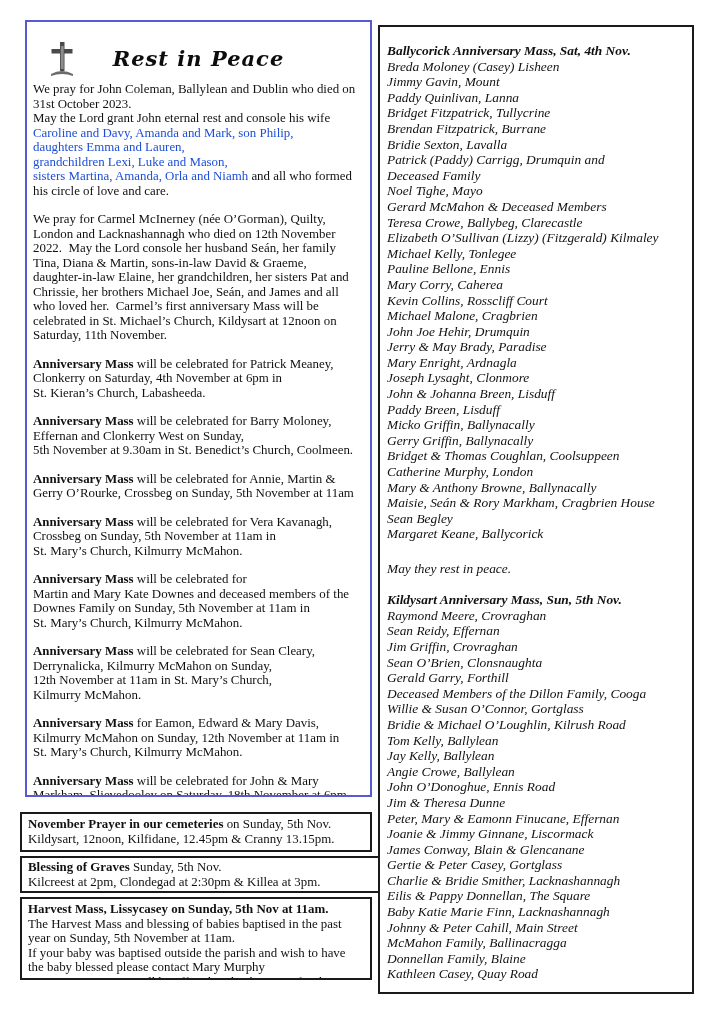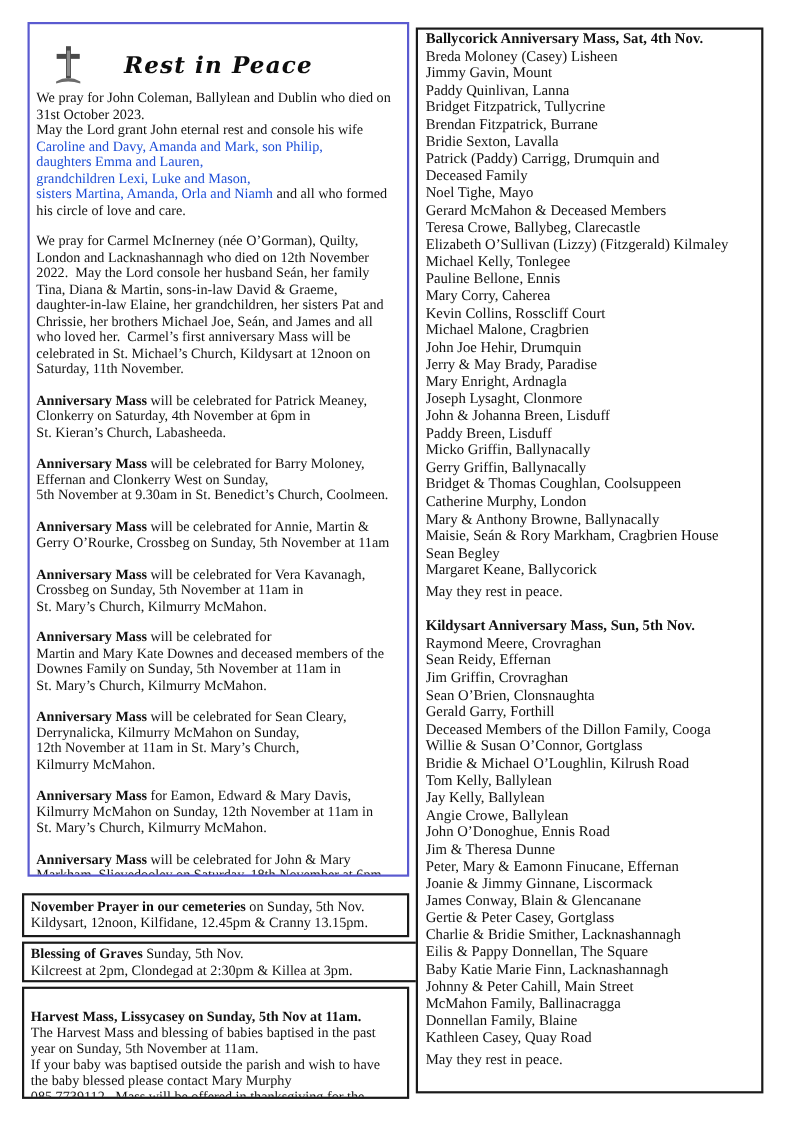--- a/index.html
+++ b/index.html
@@ -4,40 +4,40 @@
 <style>
   html,body{margin:0;padding:0;}
   body{
     width:723px;height:1023px;position:relative;background:#ffffff;
     font-family:"Liberation Serif",serif;color:#111;
   }
   .box{position:absolute;box-sizing:border-box;background:#fff;overflow:hidden;}
   #rip-box{left:25px;top:20px;width:347px;height:777px;border:2px solid #5a5ad0;padding:19px 6px;}
   #nov-box{left:20px;top:812px;width:352px;height:40px;border:2px solid #1a1a1a;padding:3px 6px;}
   #bless-box{left:20px;top:856px;width:420px;height:37px;border:2px solid #1a1a1a;padding:2px 6px;}
-  #harvest-box{left:20px;top:897px;width:352px;height:102px;border:2px solid #1a1a1a;padding:18px 6px;}
-  #right-box{left:378px;top:25px;width:316px;height:969px;border:2px solid #1a1a1a;padding:0 7px;}
+  #harvest-box{left:20px;top:897px;width:352px;height:83px;border:2px solid #1a1a1a;padding:3px 6px;}
+  #right-box{left:378px;top:25px;width:316px;height:969px;border:2px solid #1a1a1a;padding:16px 7px;font-style:italic;}
 
   .line{white-space:nowrap;line-height:14.5px;font-size:12.9px;}
   .para{margin:0 0 14px 0;}
   .para:last-child{margin-bottom:0;}
   .b{font-weight:bold;}
   .g{color:#1d4ed8;}
 
   .rip-head{position:relative;height:38px;margin-bottom:3px;}
   .cross{position:absolute;left:14px;top:0;width:30px;height:36px;}
   .rip-title{
     text-align:center;padding-top:5px;
     font-family:"DejaVu Serif",serif;font-style:italic;font-weight:bold;
     font-size:21px;letter-spacing:1px;color:#0d0d0d;
   }
 
   .rline{white-space:nowrap;line-height:15.6px;font-size:13.4px;}
   .sec-header{font-weight:bold;}
-  .sec-footer{margin-top:4px;margin-bottom:15.6px;}
+  .sec-footer{margin-top:19px;margin-bottom:15.6px;}
   .section:last-child .sec-footer{margin-bottom:0;}
 </style>
 </head>
 <body>
 
 <div>
 
   <div class="box" id="rip-box">
     <div class="rip-head">
       <span class="cross">

